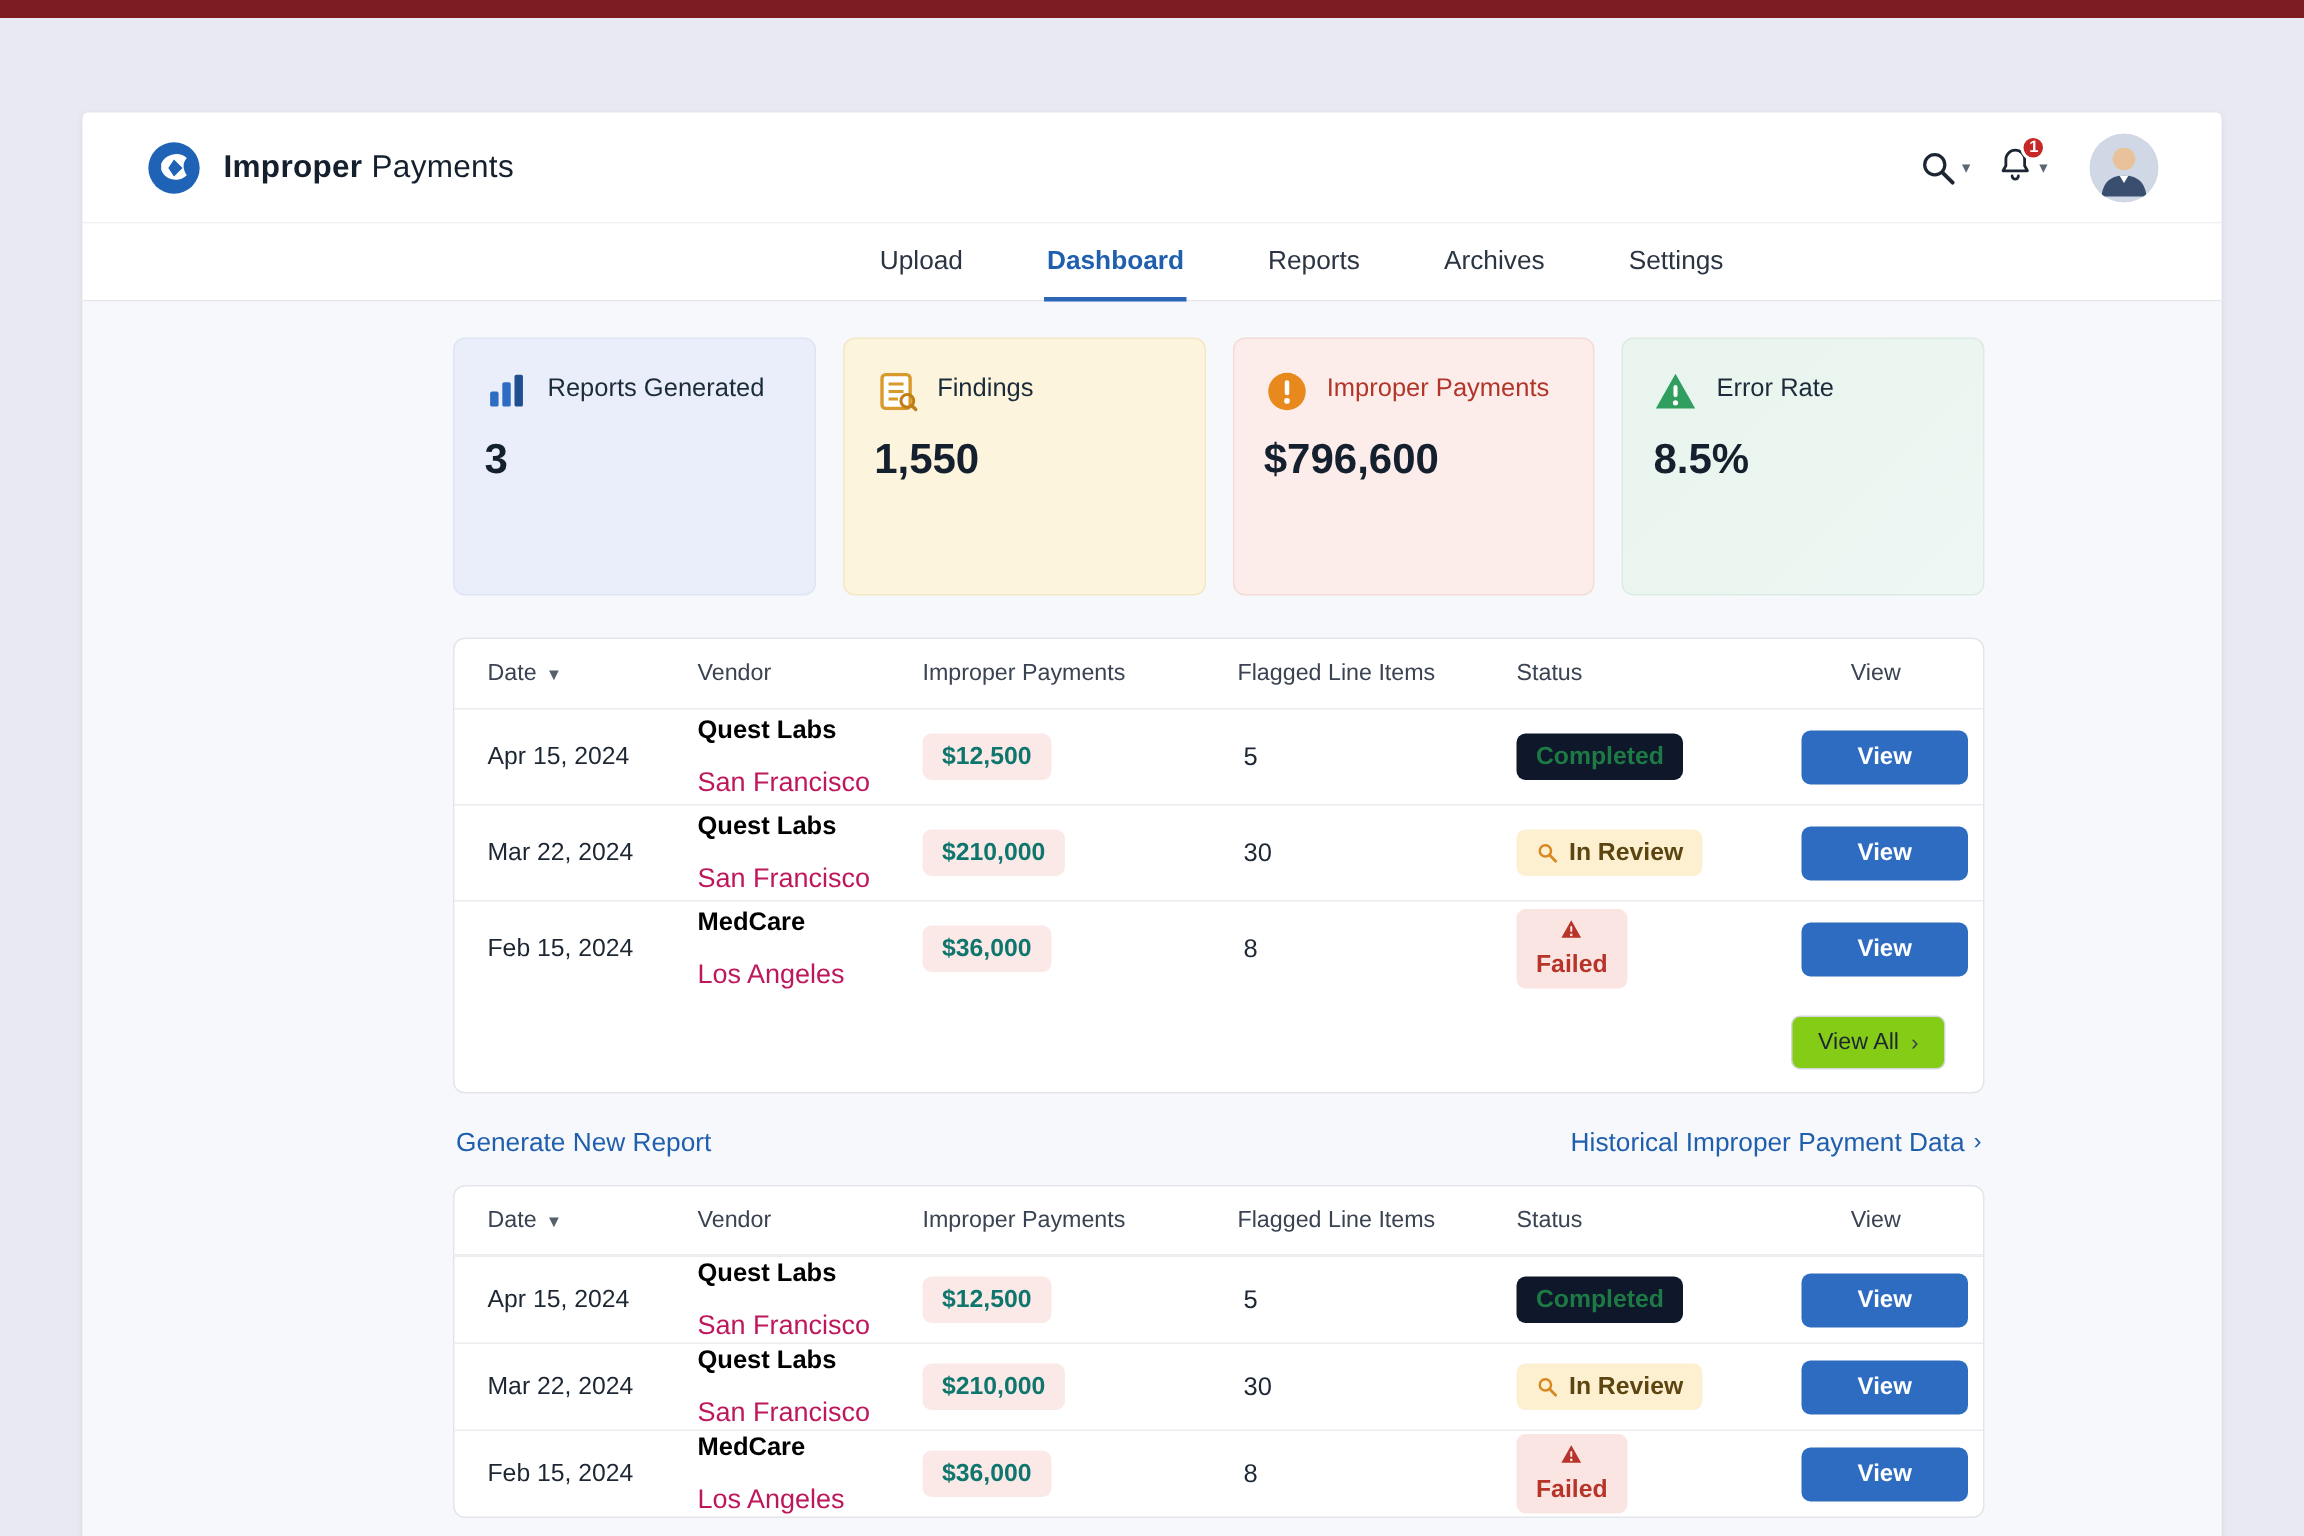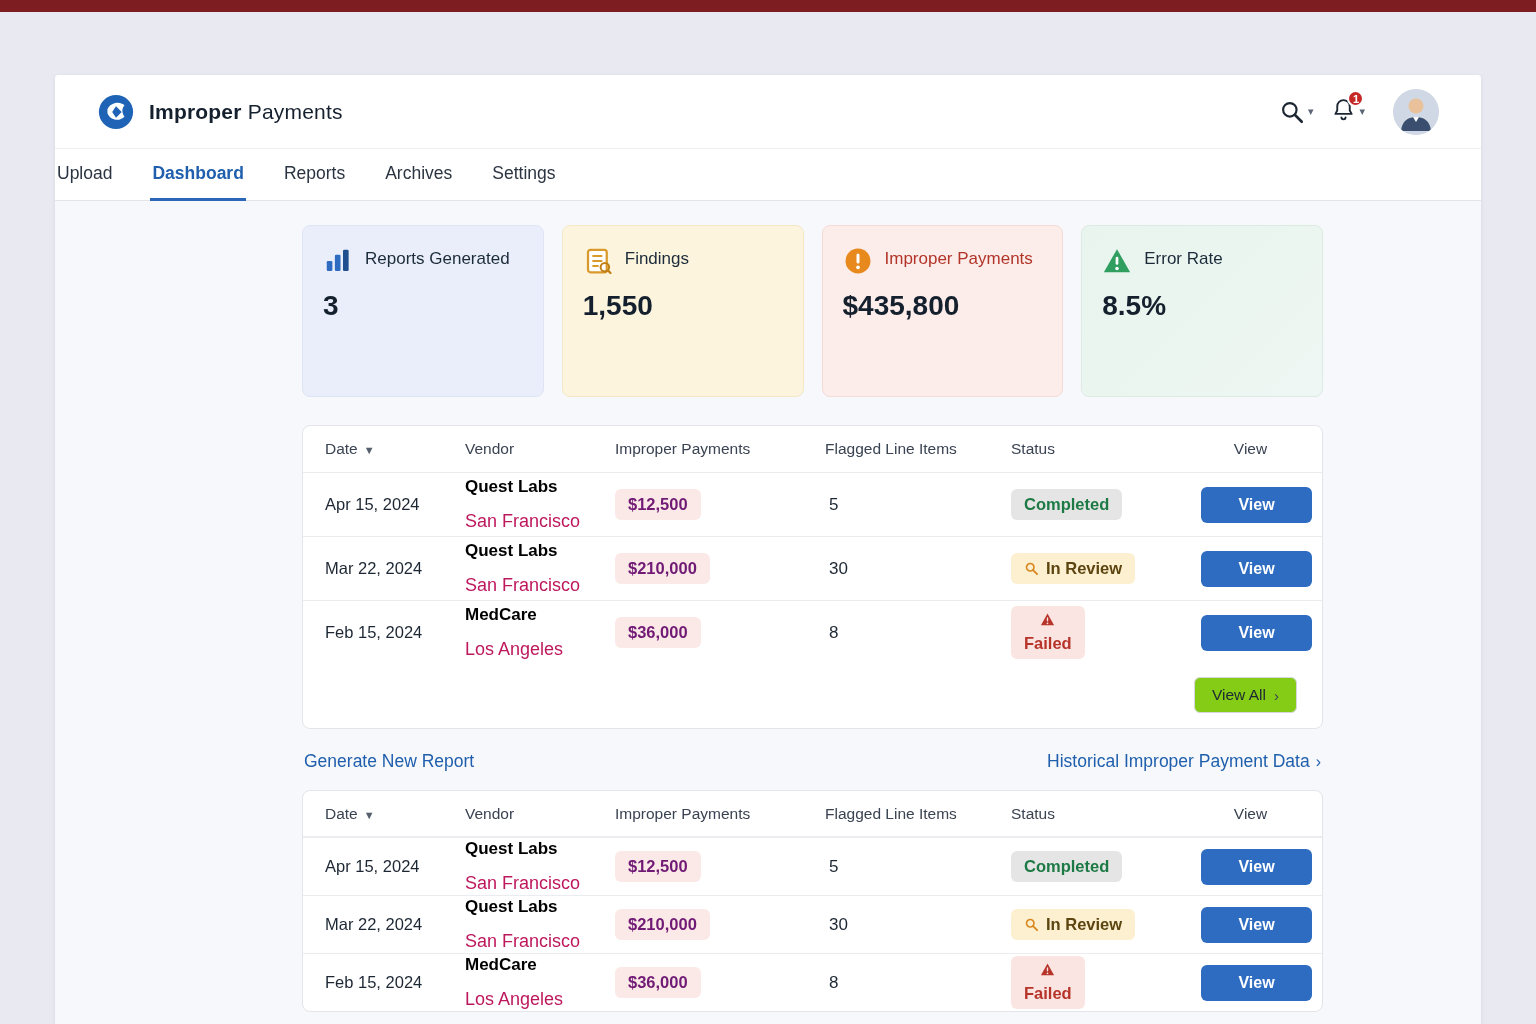--- a/index.html
+++ b/index.html
@@ -30,22 +30,22 @@
   .bell-wrap { position:relative; }
   .badge {
     position:absolute; top:-7px; right:-8px; min-width:17px; height:17px;
     background:#c62828; color:#fff; font-size:11px; font-weight:700;
     border-radius:50%; display:flex; align-items:center; justify-content:center;
     border:2px solid #fff; padding:0 2px;
   }
   .avatar { width:46px; height:46px; border-radius:50%; overflow:hidden; margin-left:14px; background:#d7dde8; }
   
   .nav {
-    height:52px; display:flex; align-items:center; justify-content:flex-start;
-    gap:36px; border-bottom:1px solid #e4e5ea; background:#fff;
+    height:52px; display:flex; align-items:center; justify-content:flex-end;
+    gap:52px; border-bottom:1px solid #e4e5ea; background:#fff;
     padding-right:330px;
   }
   .tab { font-size:17.5px; color:#2b3442; cursor:pointer; height:52px;
     display:flex; align-items:center; border-bottom:3px solid transparent; padding:0 2px; }
   .tab.active { color:#1f5fad; font-weight:700; border-bottom-color:#2b66b8; }
   
   .content { background:#f7f8fb; min-height:900px; padding:24px 0 0 247px; }
   .inner { width:1021px; }
   
   .stats { display:flex; gap:18px; }
@@ -66,22 +66,22 @@
   .tgrid { display:grid; grid-template-columns:140px 150px 210px 186px 190px 1fr; padding:0 22px; align-items:center; }
   .thead { height:46px; font-size:15.5px; color:#3a4352; }
   .thead .vcol { text-align:center; }
   .sort-caret { font-size:11px; color:#565f6c; margin-left:6px; }
   .trow { height:64px; border-top:1px solid #ebecf0; }
   .trow.short { height:58px; }
   .cell-date { font-size:16.5px; color:#1d2733; }
   .vendor-name { font-size:17px; font-weight:700; color:#000000; cursor:pointer; }
   .vendor-city { font-size:18px; color:#be185d; margin-top:14px; }
   .chip { display:inline-flex; align-items:center; gap:7px; border-radius:6px; padding:6px 13px; font-size:16.5px; }
-  .chip.amount { background:#fbe9e7; color:#701a75; font-weight:700; }
-  .chip.completed { background:#e5e5e5; color:#1d7a45; font-weight:600; }
+  .chip.amount { background:#fbe9e7; color:#0f766e; font-weight:700; }
+  .chip.completed { background:#0f172a; color:#1d7a45; font-weight:600; }
   .chip.review { background:#fdf0d0; color:#5c4510; font-weight:600; }
   .chip.failed { background:#fbe5e2; color:#b6342a; font-weight:600;flex-direction:column; }
   .cell-flag { font-size:17px; color:#1d2733; padding-left:4px; }
   .view-btn {
     width:111px; height:36px; background:#2d6cc1; color:#fff; font-weight:700;
     font-size:16px; border:none; border-radius:6px; cursor:pointer;
     font-family:"Liberation Sans", sans-serif;
   }
   .tfoot { display:flex; justify-content:flex-end; padding:13px 25px 15px; }
   .viewall-btn {
@@ -180,21 +180,21 @@
         </div>
         <div class="stat s2">
           <div class="stat-top">
             <svg width="30" height="30" viewBox="0 0 24 24">
               <circle cx="12" cy="12" r="10" fill="#e8891d"></circle>
               <rect x="10.8" y="6" width="2.4" height="8" rx="1.2" fill="#ffffff"></rect>
               <circle cx="12" cy="17" r="1.5" fill="#ffffff"></circle>
             </svg>
             <div class="stat-label">Improper Payments</div>
           </div>
-          <div class="stat-value">$435,800</div>
+          <div class="stat-value">$796,600</div>
         </div>
         <div class="stat s3">
           <div class="stat-top">
             <svg width="30" height="30" viewBox="0 0 24 24">
               <path d="M12 2.5 L22.5 21 H1.5 Z" fill="#2f9e5f"></path>
               <rect x="10.9" y="8.5" width="2.2" height="6.5" rx="1.1" fill="#ffffff"></rect>
               <circle cx="12" cy="18" r="1.4" fill="#ffffff"></circle>
             </svg>
             <div class="stat-label">Error Rate</div>
           </div>

